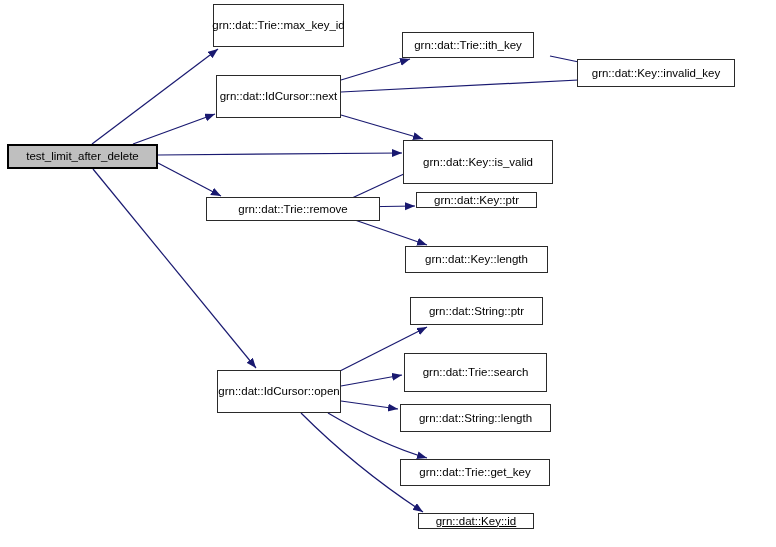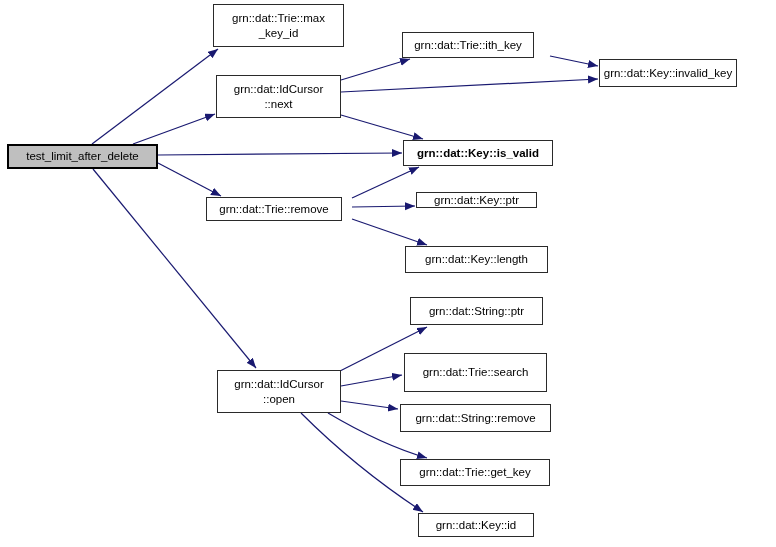--- a/index.html
+++ b/index.html
@@ -18,21 +18,22 @@
   }
   .edge {
     stroke: var(--edge-color, #191970);
     stroke-width: 1.2;
     fill: none;
   }
   .node {
     position: absolute;
     box-sizing: border-box;
     display: flex;
-    flex-direction: column;
+    flex-direction: row;
+    align-items: center;
     justify-content: center;
     background: var(--node-fill, #ffffff);
     border: 1.3px solid var(--node-border, #2a2a2a);
     color: var(--text-color, #000000);
     font-size: 11.5px;
     line-height: 15px;
     white-space: nowrap;
     text-align: center;
     cursor: pointer;
   }
@@ -81,48 +82,48 @@
         <span class="node-line">grn::dat::Trie::max</span>
         <span class="node-line">_key_id</span>
       </div>
       <div class="node" style="left: 216px; top: 75px; width: 125px; height: 43px;">
         <span class="node-line">grn::dat::IdCursor</span>
         <span class="node-line">::next</span>
       </div>
       <div class="node" style="left: 402px; top: 32px; width: 132px; height: 26px;">
         <span class="node-line">grn::dat::Trie::ith_key</span>
       </div>
-      <div class="node" style="left: 599px; top: 59px; width: 138px; height: 28px;">
+      <div class="node" style="left: 577px; top: 59px; width: 158px; height: 28px;">
         <span class="node-line">grn::dat::Key::invalid_key</span>
       </div>
-      <div class="node" style="left: 403px; top: 140px; width: 150px; height: 26px; font-weight: bold;">
+      <div class="node" style="left: 403px; top: 140px; width: 150px; height: 44px;">
         <span class="node-line">grn::dat::Key::is_valid</span>
       </div>
-      <div class="node" style="left: 206px; top: 197px; width: 136px; height: 24px;">
+      <div class="node" style="left: 206px; top: 197px; width: 174px; height: 24px;">
         <span class="node-line">grn::dat::Trie::remove</span>
       </div>
       <div class="node" style="left: 416px; top: 192px; width: 121px; height: 16px;">
         <span class="node-line">grn::dat::Key::ptr</span>
       </div>
       <div class="node" style="left: 405px; top: 246px; width: 143px; height: 27px;">
         <span class="node-line">grn::dat::Key::length</span>
       </div>
       <div class="node" style="left: 217px; top: 370px; width: 124px; height: 43px;">
         <span class="node-line">grn::dat::IdCursor</span>
         <span class="node-line">::open</span>
       </div>
       <div class="node" style="left: 410px; top: 297px; width: 133px; height: 28px;">
         <span class="node-line">grn::dat::String::ptr</span>
       </div>
       <div class="node" style="left: 404px; top: 353px; width: 143px; height: 39px;">
         <span class="node-line">grn::dat::Trie::search</span>
       </div>
       <div class="node" style="left: 400px; top: 404px; width: 151px; height: 28px;">
-        <span class="node-line">grn::dat::String::remove</span>
+        <span class="node-line">grn::dat::String::length</span>
       </div>
       <div class="node" style="left: 400px; top: 459px; width: 150px; height: 27px;">
         <span class="node-line">grn::dat::Trie::get_key</span>
       </div>
-      <div class="node" style="left: 418px; top: 513px; width: 116px; height: 24px;">
+      <div class="node" style="left: 418px; top: 513px; width: 116px; height: 16px; text-decoration: underline;">
         <span class="node-line">grn::dat::Key::id</span>
       </div>
     </div>
 </div>
 
 </body></html>

